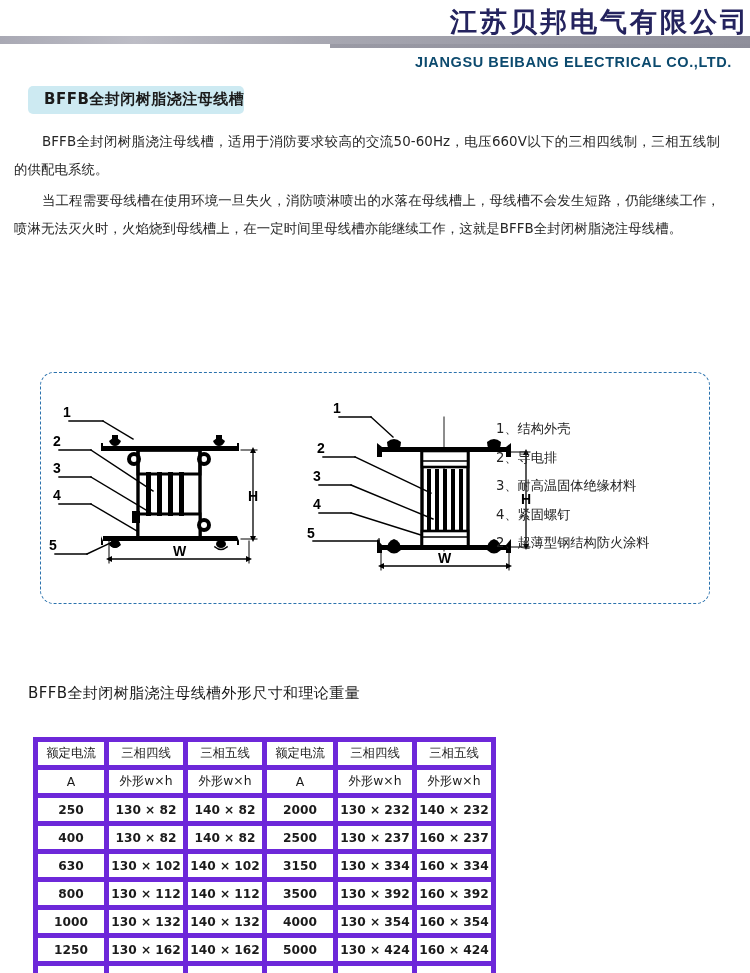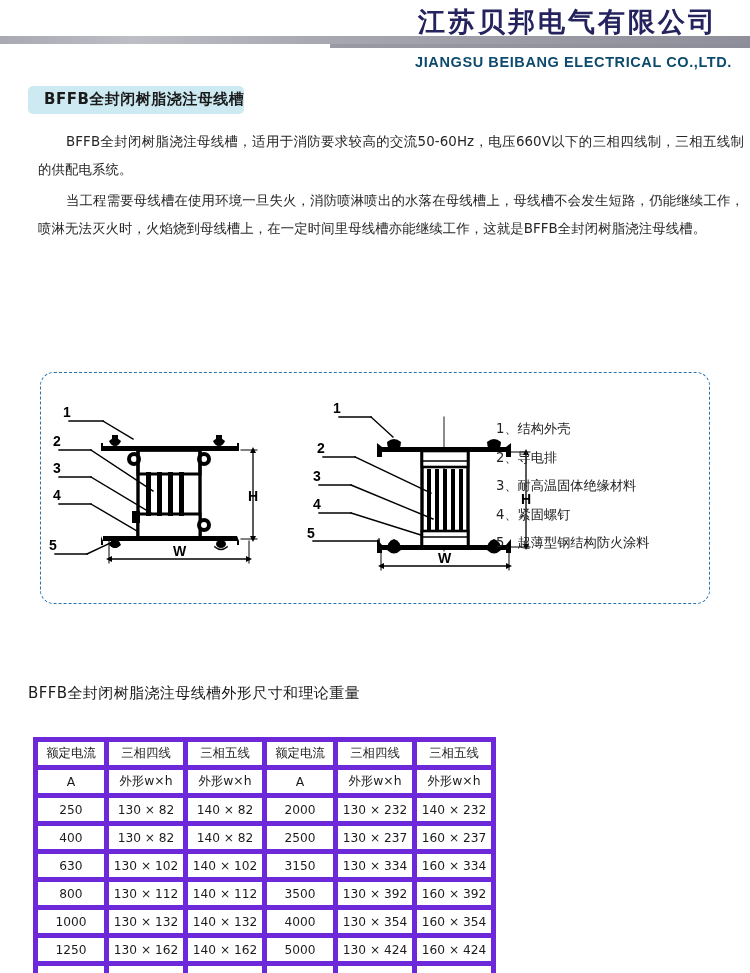--- a/index.html
+++ b/index.html
@@ -16,21 +16,21 @@
     overflow: hidden;
   }
 
   
   .header {
     position: relative;
     height: 80px;
   }
   .company-name-cn {
     position: absolute;
-    right: 32px;
+    right: 0;
     top: 4px;
     font-family: "DejaVu Sans", sans-serif;
     font-size: 27px;
     font-weight: bold;
     letter-spacing: 3px;
     color: #24235e;
     white-space: nowrap;
   }
   .header-bar {
     position: absolute;
@@ -79,21 +79,21 @@
     font-size: 15px;
     font-weight: bold;
     color: #1b1b1b;
     letter-spacing: 0.5px;
     white-space: nowrap;
   }
 
   
   .prose {
     position: absolute;
-    left: 38px;
+    left: 14px;
     top: 128px;
     width: 706px;
   }
   .para {
     font-family: "DejaVu Sans", sans-serif;
     font-size: 13.4px;
     line-height: 28px;
     color: #262626;
     text-indent: 28px;
     text-align: justify;
@@ -163,21 +163,21 @@
     white-space: nowrap;
   }
   .spec-table tr.head td {
     font-size: 12.4px;
   }
   .spec-table td.c-cur { width: 62px; }
   .spec-table td.c-dim { width: 70px; }
   .spec-table td.thick-left { border-left: 2px solid #6b6b78; }
   .spec-table tr.head-last td { border-bottom: 1.6px solid #6b6b78; }
 
-  .num { font-family: "Liberation Sans", sans-serif; }
+  .num { font-family: "Liberation Sans", sans-serif; font-weight: bold; }
 </style>
 </head>
 <body>
 
 <div class="header">
   <div class="company-name-cn">江苏贝邦电气有限公司</div>
 
   <div class="header-bar">
     <div class="header-bar-top"></div>
     <div class="header-bar-bottom"></div>
@@ -344,21 +344,21 @@
         <text x="397" y="190" font-size="14">W</text>
       </g>
     </svg>
   </div>
 
   <div class="legend-list">
     <div class="legend-item">1、结构外壳</div>
     <div class="legend-item">2、导电排</div>
     <div class="legend-item">3、耐高温固体绝缘材料</div>
     <div class="legend-item">4、紧固螺钉</div>
-    <div class="legend-item">5、超薄型钢结构防火涂料</div>
+    <div class="legend-item">2、超薄型钢结构防火涂料</div>
   </div>
 </div>
 
 <div class="table-heading">BFFB全封闭树脂浇注母线槽外形尺寸和理论重量</div>
 
 <table class="spec-table">
   <tbody>
     <tr class="head">
       <td class="c-cur">额定电流</td>
       <td class="c-dim">三相四线</td>

